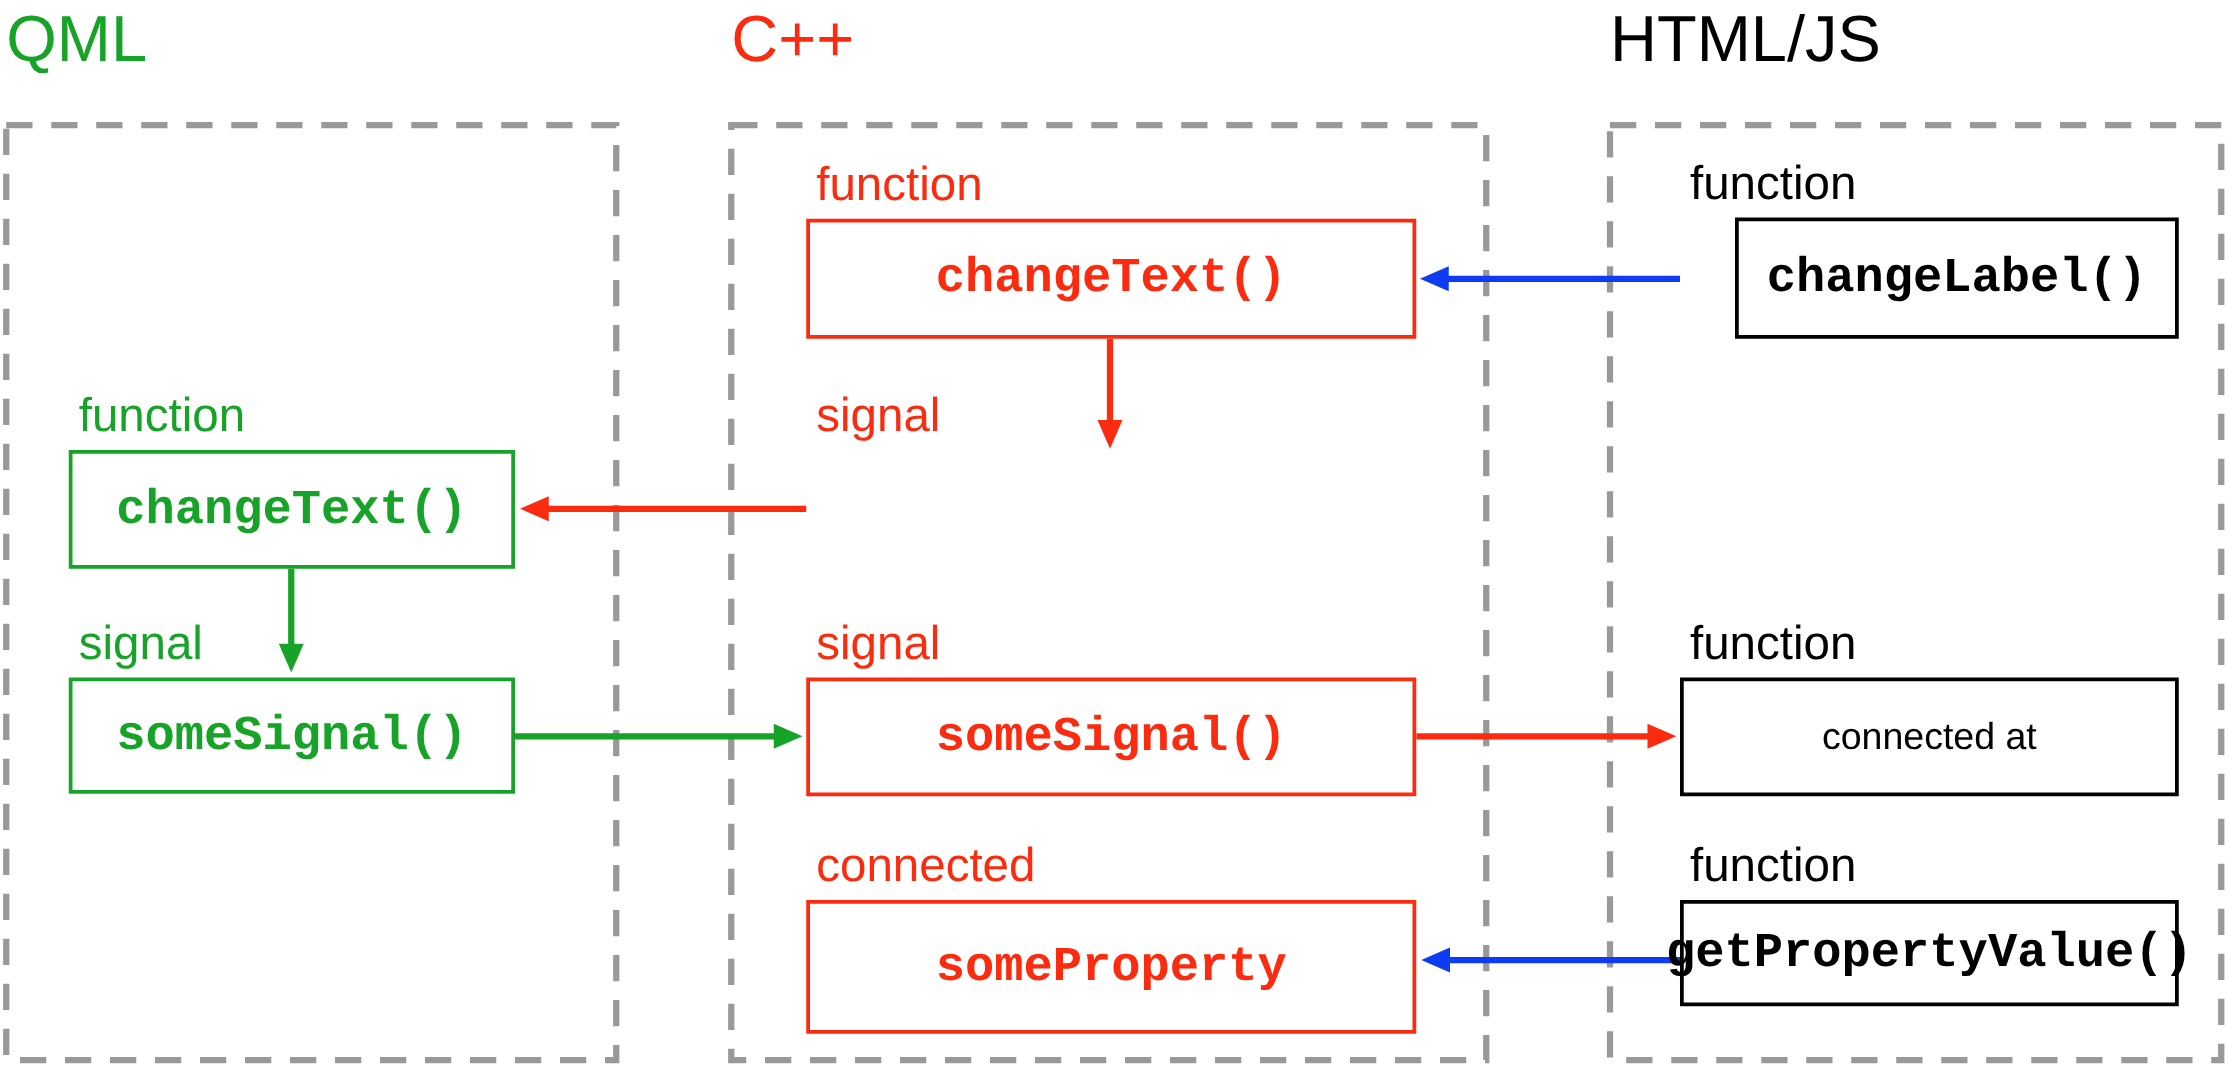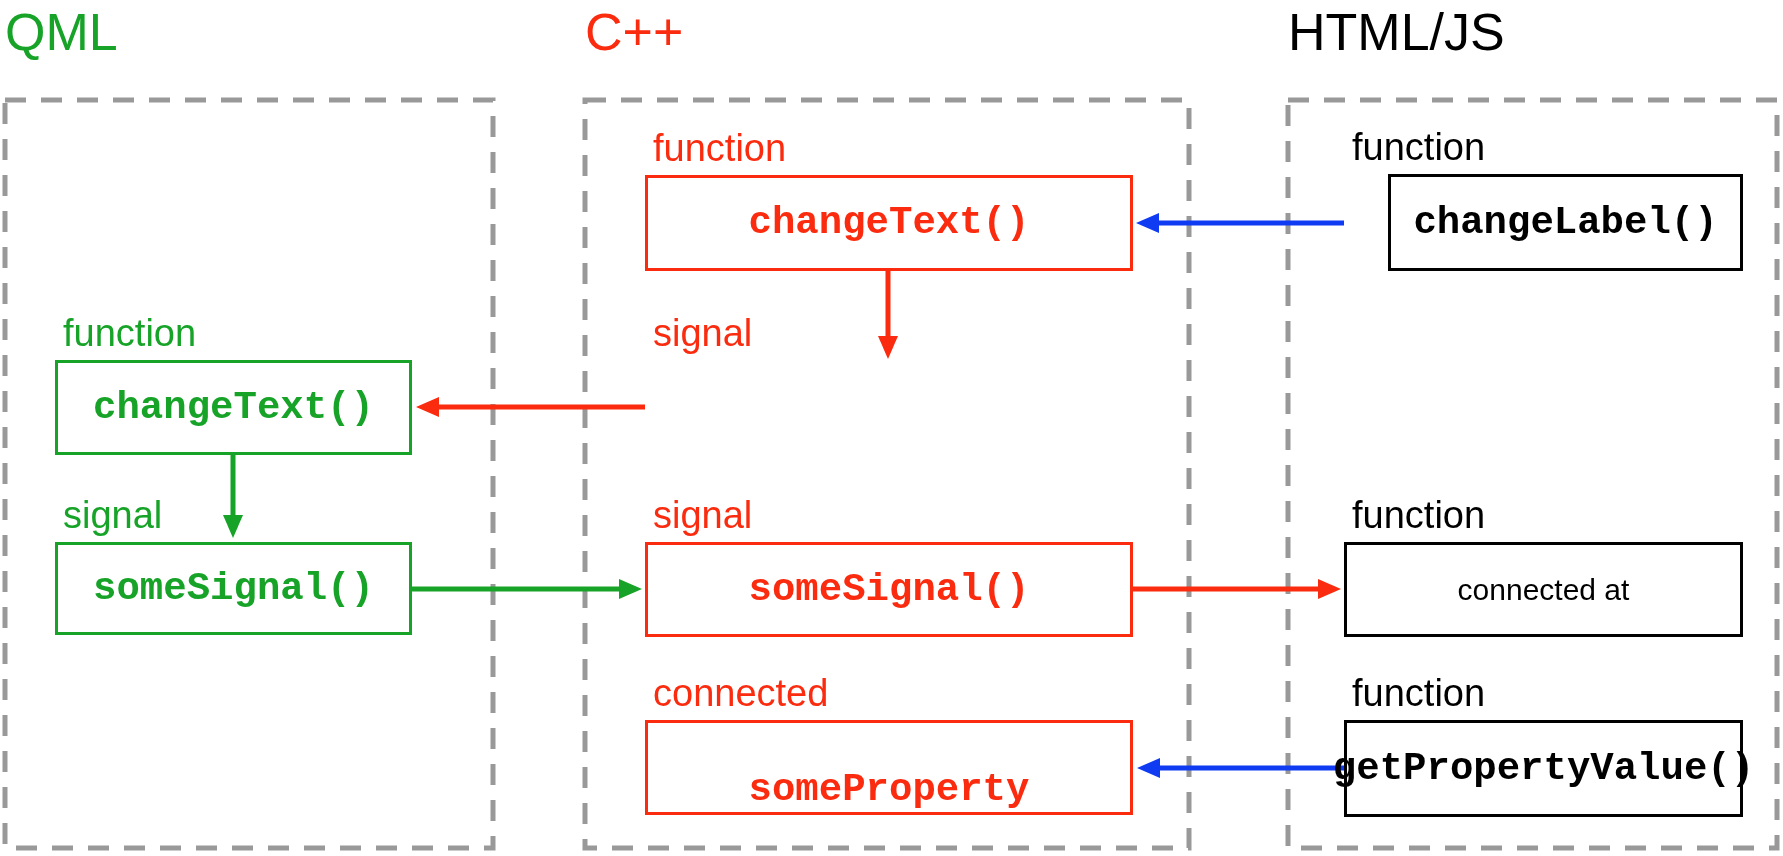--- a/index.html
+++ b/index.html
@@ -110,39 +110,39 @@
 
   <div class="node red" style="left:645px;top:496px;width:488px;">
     <div class="kind">signal</div>
     <div class="box" style="height:95px;">
       <span class="code">someSignal()</span>
     </div>
   </div>
 
   <div class="node red" style="left:645px;top:674px;width:488px;">
     <div class="kind">connected</div>
-    <div class="box" style="height:95px;justify-content:flex-end;">
+    <div class="box" style="height:107px;">
       <span class="code">someProperty</span>
     </div>
   </div>
 
   <div class="node blue" style="left:1344px;top:128px;width:399px;">
     <div class="kind">function</div>
     <div class="box" style="height:97px;margin-left:44px;">
       <span class="code">changeLabel()</span>
     </div>
   </div>
 
   <div class="node blue" style="left:1344px;top:496px;width:399px;">
     <div class="kind">function</div>
     <div class="box" style="height:95px;">
       <span class="sansline">connected at</span>
     </div>
   </div>
 
   <div class="node blue" style="left:1344px;top:674px;width:399px;">
     <div class="kind">function</div>
-    <div class="box" style="height:97px;">
+    <div class="box" style="height:85px;">
       <span class="code">getPropertyValue()</span>
     </div>
   </div>
 
 </div>
 
 </body></html>

